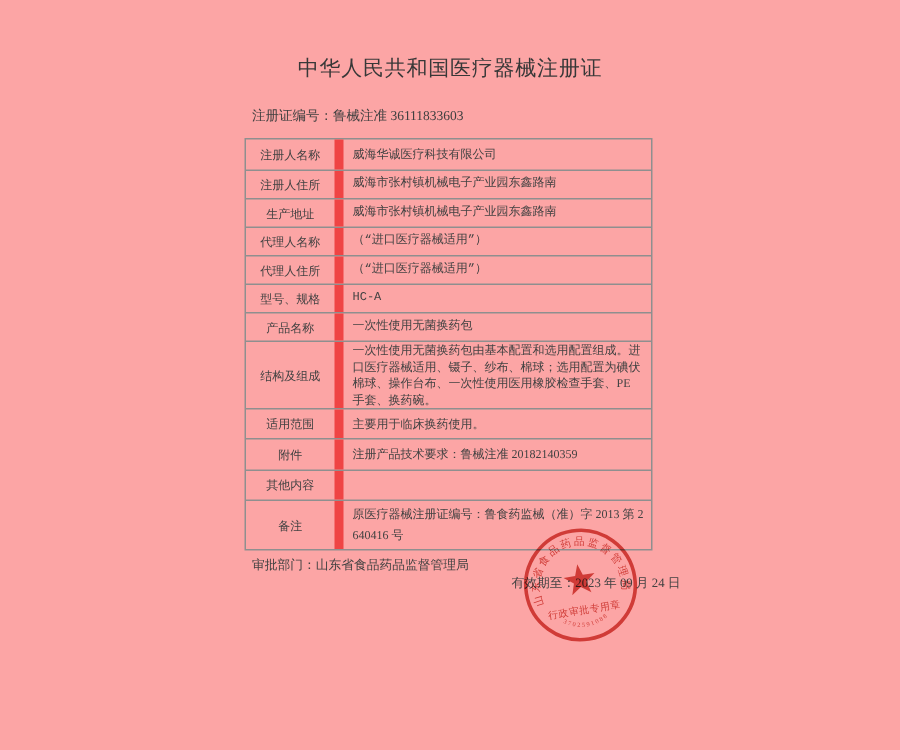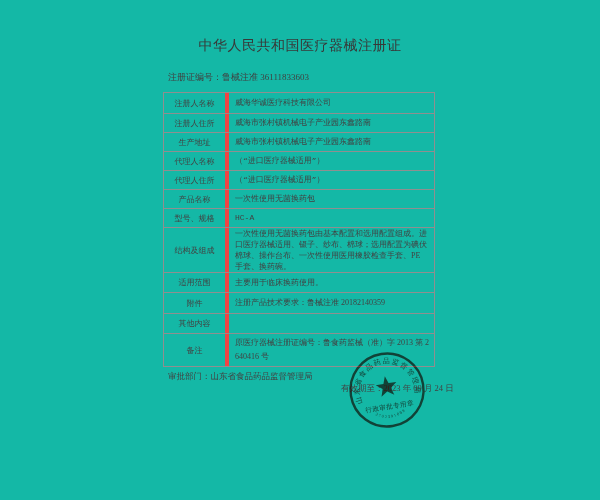--- a/index.html
+++ b/index.html
@@ -1,36 +1,36 @@
 <!DOCTYPE html>
 <html><head>
 <meta charset="utf-8">
 <style>
   html,body{margin:0;padding:0;}
   .page{
     position:relative;width:600px;height:500px;overflow:hidden;
-    background:#14b8a6;
+    background:#fca5a5;
     font-family:"Liberation Serif","DejaVu Serif",serif;
     color:#3d3d3d;
   }
   .doc-title{
     position:absolute;top:37px;left:0;width:600px;text-align:center;
     font-size:14px;letter-spacing:0.5px;color:#383838;font-weight:500;
   }
   .cert-no{
     position:absolute;left:168px;top:71px;font-size:9px;color:#404040;
   }
   .cert-table{
     position:absolute;left:163px;top:92px;width:272px;
     border:1px solid #8f8f8f;box-sizing:border-box;background:transparent;
   }
   .t-row{display:flex;border-top:1px solid #8f8f8f;box-sizing:border-box;}
   .t-row:first-child{border-top:none;}
   .cell-label{
-    width:65px;flex:0 0 65px;border-right:4px solid #ef4444;box-sizing:border-box;
+    width:65px;flex:0 0 65px;border-right:6px solid #ef4444;box-sizing:border-box;
     display:flex;align-items:center;justify-content:center;text-align:center;
     font-size:8px;color:#424242;padding:1px 2px;
   }
   .cell-value{
     flex:1;display:flex;align-items:center;box-sizing:border-box;
     padding:2px 4px 2px 6px;font-size:8px;line-height:11.2px;color:#424242;
     word-break:break-all;overflow:hidden;
   }
   .h20{height:20px;} .h19{height:19px;font-family:Liberation Mono, monospace;} .h21{height:21px;}
   .h45{height:45px;} .h33{height:33px;}
@@ -67,26 +67,26 @@
     </div>
     <div class="t-row h19">
       <div class="cell-label">代理人名称</div>
       <div class="cell-value">（“进口医疗器械适用”）</div>
     </div>
     <div class="t-row h19">
       <div class="cell-label">代理人住所</div>
       <div class="cell-value">（“进口医疗器械适用”）</div>
     </div>
     <div class="t-row h19">
+      <div class="cell-label">型号、规格</div>
+      <div class="cell-value">HC-A</div>
+    </div>
+    <div class="t-row h19">
       <div class="cell-label">产品名称</div>
       <div class="cell-value">一次性使用无菌换药包</div>
-    </div>
-    <div class="t-row h19">
-      <div class="cell-label">型号、规格</div>
-      <div class="cell-value">HC-A</div>
     </div>
     <div class="t-row h45">
       <div class="cell-label">结构及组成</div>
       <div class="cell-value">一次性使用无菌换药包由基本配置和选用配置组成。进口医疗器械适用、镊子、纱布、棉球；选用配置为碘伏棉球、操作台布、一次性使用医用橡胶检查手套、PE 手套、换药碗。</div>
     </div>
     <div class="t-row h20">
       <div class="cell-label">适用范围</div>
       <div class="cell-value">主要用于临床换药使用。</div>
     </div>
     <div class="t-row h21">

